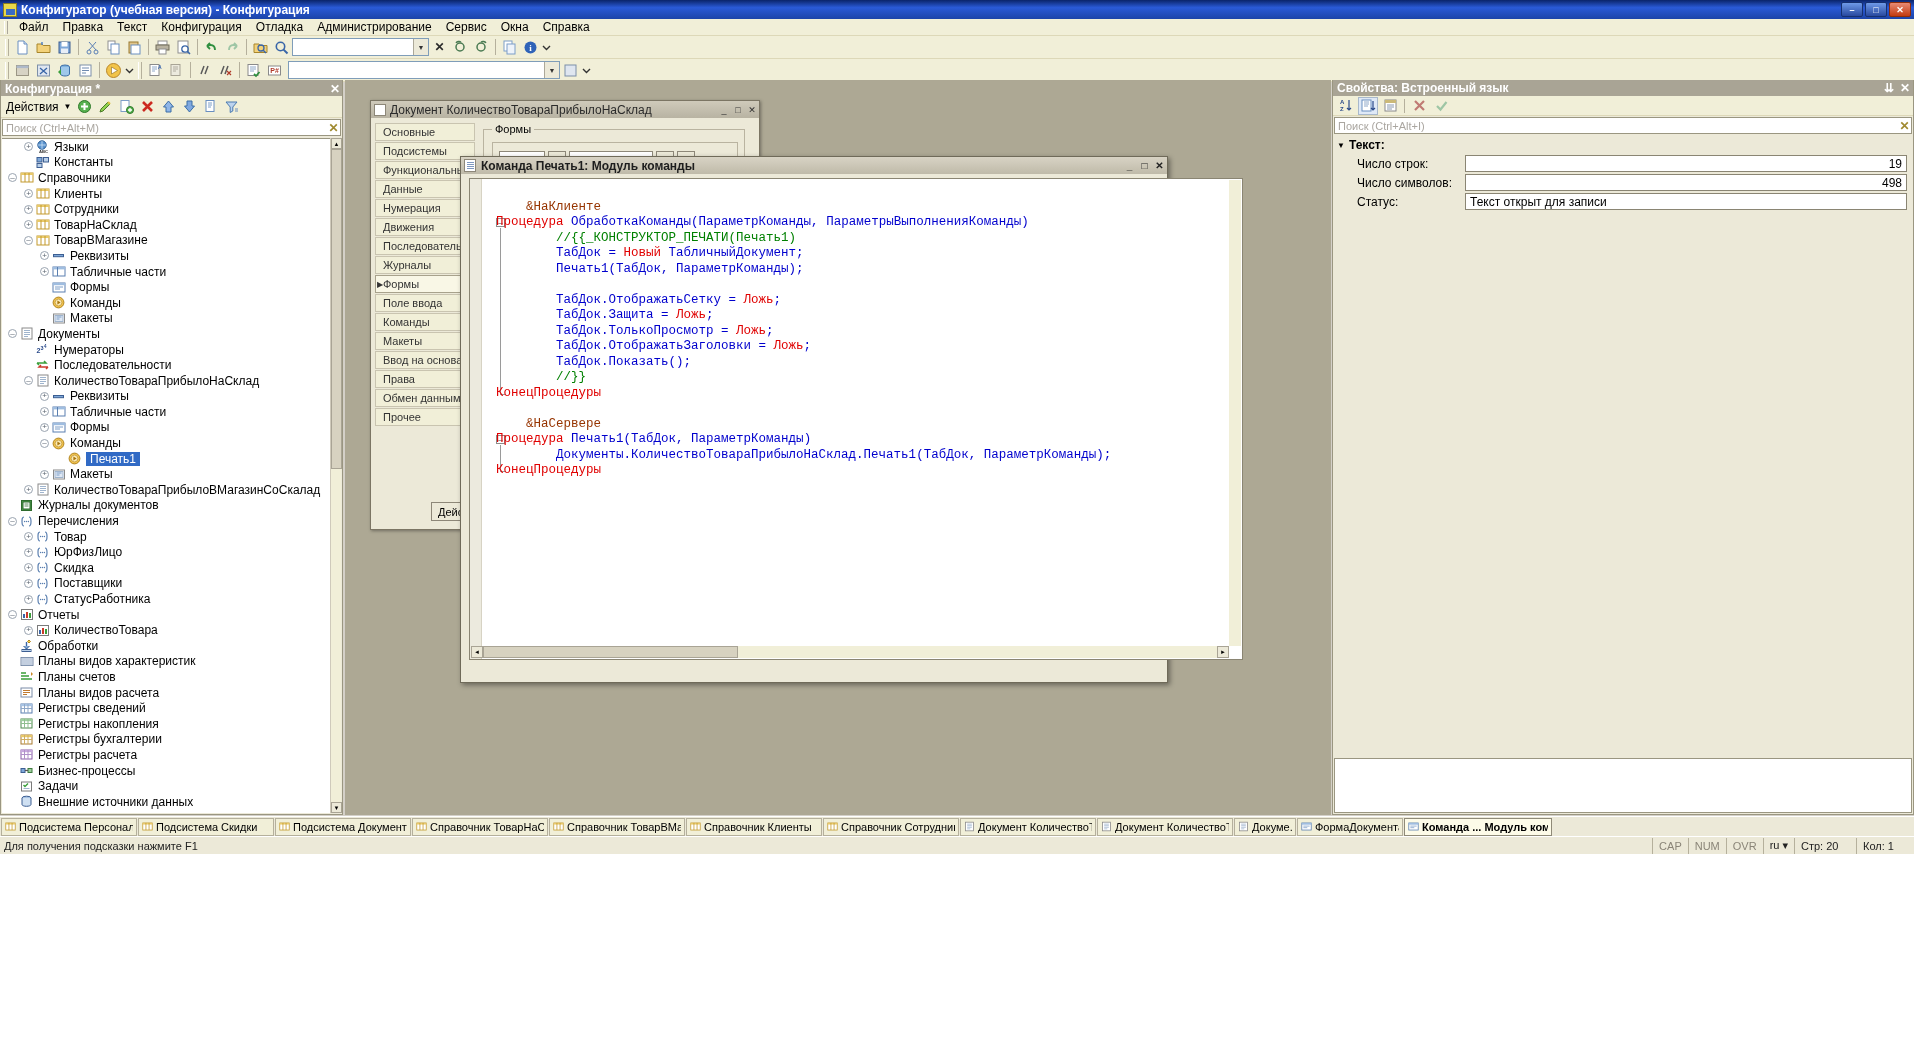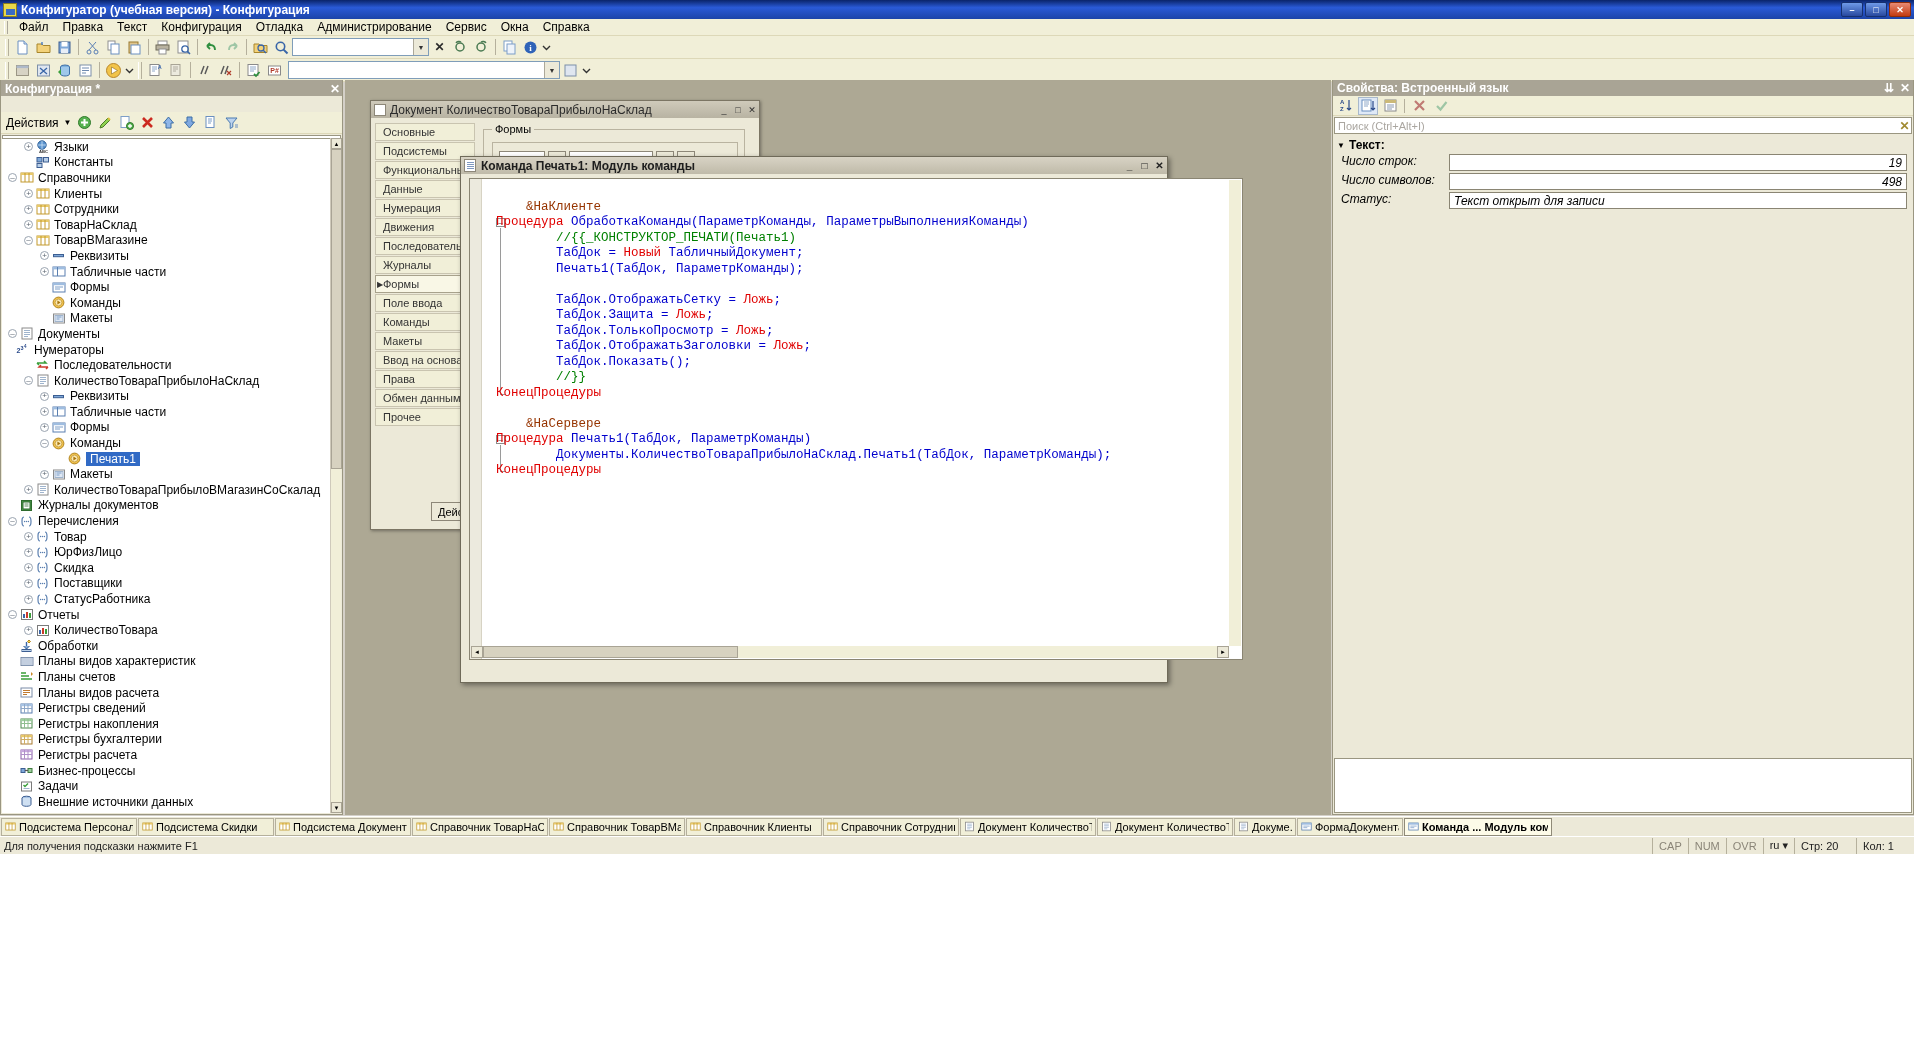--- a/index.html
+++ b/index.html
@@ -62,21 +62,21 @@
     background:#ece9d8;border:1px solid #9a9681;border-top:none;
   }
   .dock-caption{
     height:16px;background:#a9a495;display:flex;align-items:flex-end;
     color:#fff;font-weight:bold;font-size:12px;padding-left:4px;
   }
   .dock-caption .cap-txt{flex:1;}
   .dock-caption .x{width:14px;text-align:center;cursor:pointer;font-weight:bold;}
   .actions-bar{
     height:22px;background:#f1efd8;display:flex;align-items:center;
-    padding-left:3px;border-bottom:1px solid #ddd8b8;gap:1px;margin-top:16px;
+    padding-left:3px;border-bottom:1px solid #ddd8b8;gap:1px;
   }
   .actions-lbl{font-size:12px;padding:0 2px;cursor:pointer;}
   .abi{width:20px;height:19px;display:flex;align-items:center;justify-content:center;cursor:pointer;}
   .search-row{
     height:17px;background:#fff;border:1px solid #9a9681;margin:1px;
     display:flex;align-items:center;padding-left:3px;
   }
   .search-row .ph{flex:1;color:#aaa6a0;font-size:11px;}
   .search-row .x{width:13px;text-align:center;color:#a08a30;font-weight:bold;cursor:pointer;}
   .tree{
@@ -187,21 +187,21 @@
   .rd-caption .cap-txt{flex:1;}
   .rd-caption .pin,.rd-caption .x{width:16px;text-align:center;cursor:pointer;}
   .rd-tools{height:20px;background:#f1efd8;display:flex;align-items:center;padding-left:3px;gap:2px;border-bottom:1px solid #ddd8b8;}
   .rdi{width:20px;height:18px;display:flex;align-items:center;justify-content:center;cursor:pointer;font-size:11px;}
   .rd-sep{width:1px;height:14px;background:#b5b09c;margin:0 2px;}
   .rd-search{height:17px;background:#fff;border:1px solid #9a9681;margin:1px;display:flex;align-items:center;padding-left:3px;}
   .rd-search .ph{flex:1;color:#aaa6a0;font-size:11px;}
   .rd-search .x{width:13px;text-align:center;color:#a08a30;font-weight:bold;}
   .prop-group{display:flex;align-items:center;font-weight:bold;font-size:12px;padding:3px 0 2px 4px;}
   .prop-group .tri{font-size:8px;margin-right:4px;}
-  .prop-row{display:flex;align-items:flex-start;height:19px;padding-left:8px;font-style:italic;}
+  .prop-row{display:flex;align-items:center;height:19px;padding-left:24px;}
   .prop-name{width:108px;font-size:12px;color:#000;}
   .prop-val{flex:1;margin-right:6px;height:17px;border:1px solid #8a8573;background:#fff;
       display:flex;align-items:center;padding:0 4px;font-size:12px;}
   .prop-val.num{justify-content:flex-end;}
   .rd-body-blank{position:absolute;left:1px;right:1px;bottom:1px;height:55px;background:#fff;border:1px solid #9a9681;}
 
   
   .taskbar{
     position:absolute;left:0;top:816px;width:1914px;height:20px;
     background:#ece9d8;display:flex;align-items:center;gap:1px;padding:0 1px;
@@ -678,21 +678,21 @@
             <span class="expbox">–</span>
           </span>
           <span class="ticon">
             <svg width="14" height="13" viewBox="0 0 14 13">
               <rect x="2" y="1" width="10" height="11" fill="#fff" stroke="#8a8a8a"></rect>
               <path d="M4 3.5h6M4 5.5h6M4 7.5h6M4 9.5h4" stroke="#9fb4cd"></path>
             </svg>
           </span>
           <span class="tlabel">Документы</span>
         </div>
-        <div class="tnode" style="">
+        <div class="tnode" style="padding-left: 20px;">
           <span class="exp"></span>
           <span class="ticon">
             <svg width="14" height="13" viewBox="0 0 14 13">
               <text x="0.5" y="10" font-size="7" fill="#2a4a8a" font-weight="bold">2</text>
               <text x="4.5" y="6.5" font-size="5.5" fill="#2a4a8a" font-weight="bold">3</text>
               <text x="8" y="5" font-size="4.5" fill="#2a4a8a" font-weight="bold">4</text>
             </svg>
           </span>
           <span class="tlabel">Нумераторы</span>
         </div>

